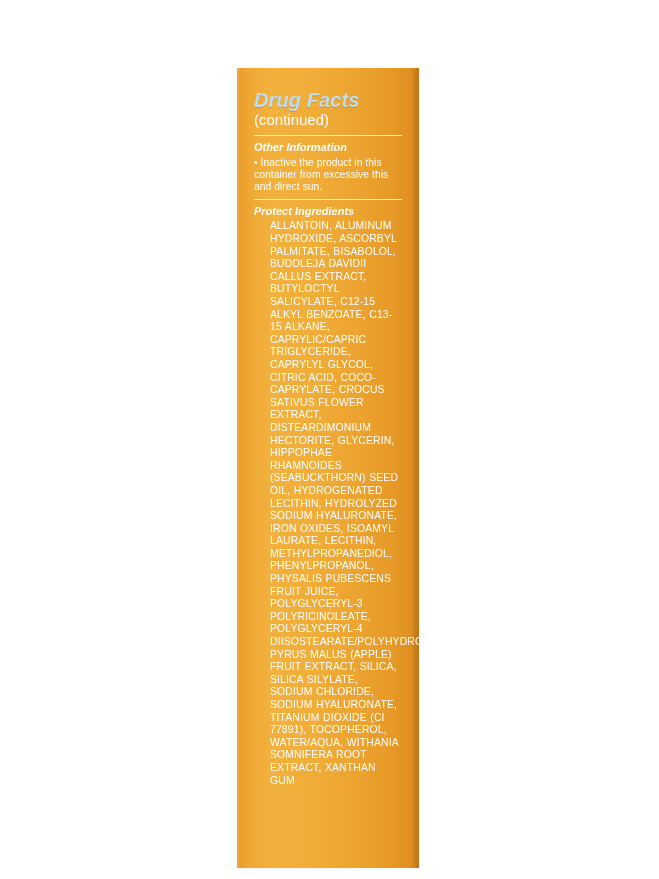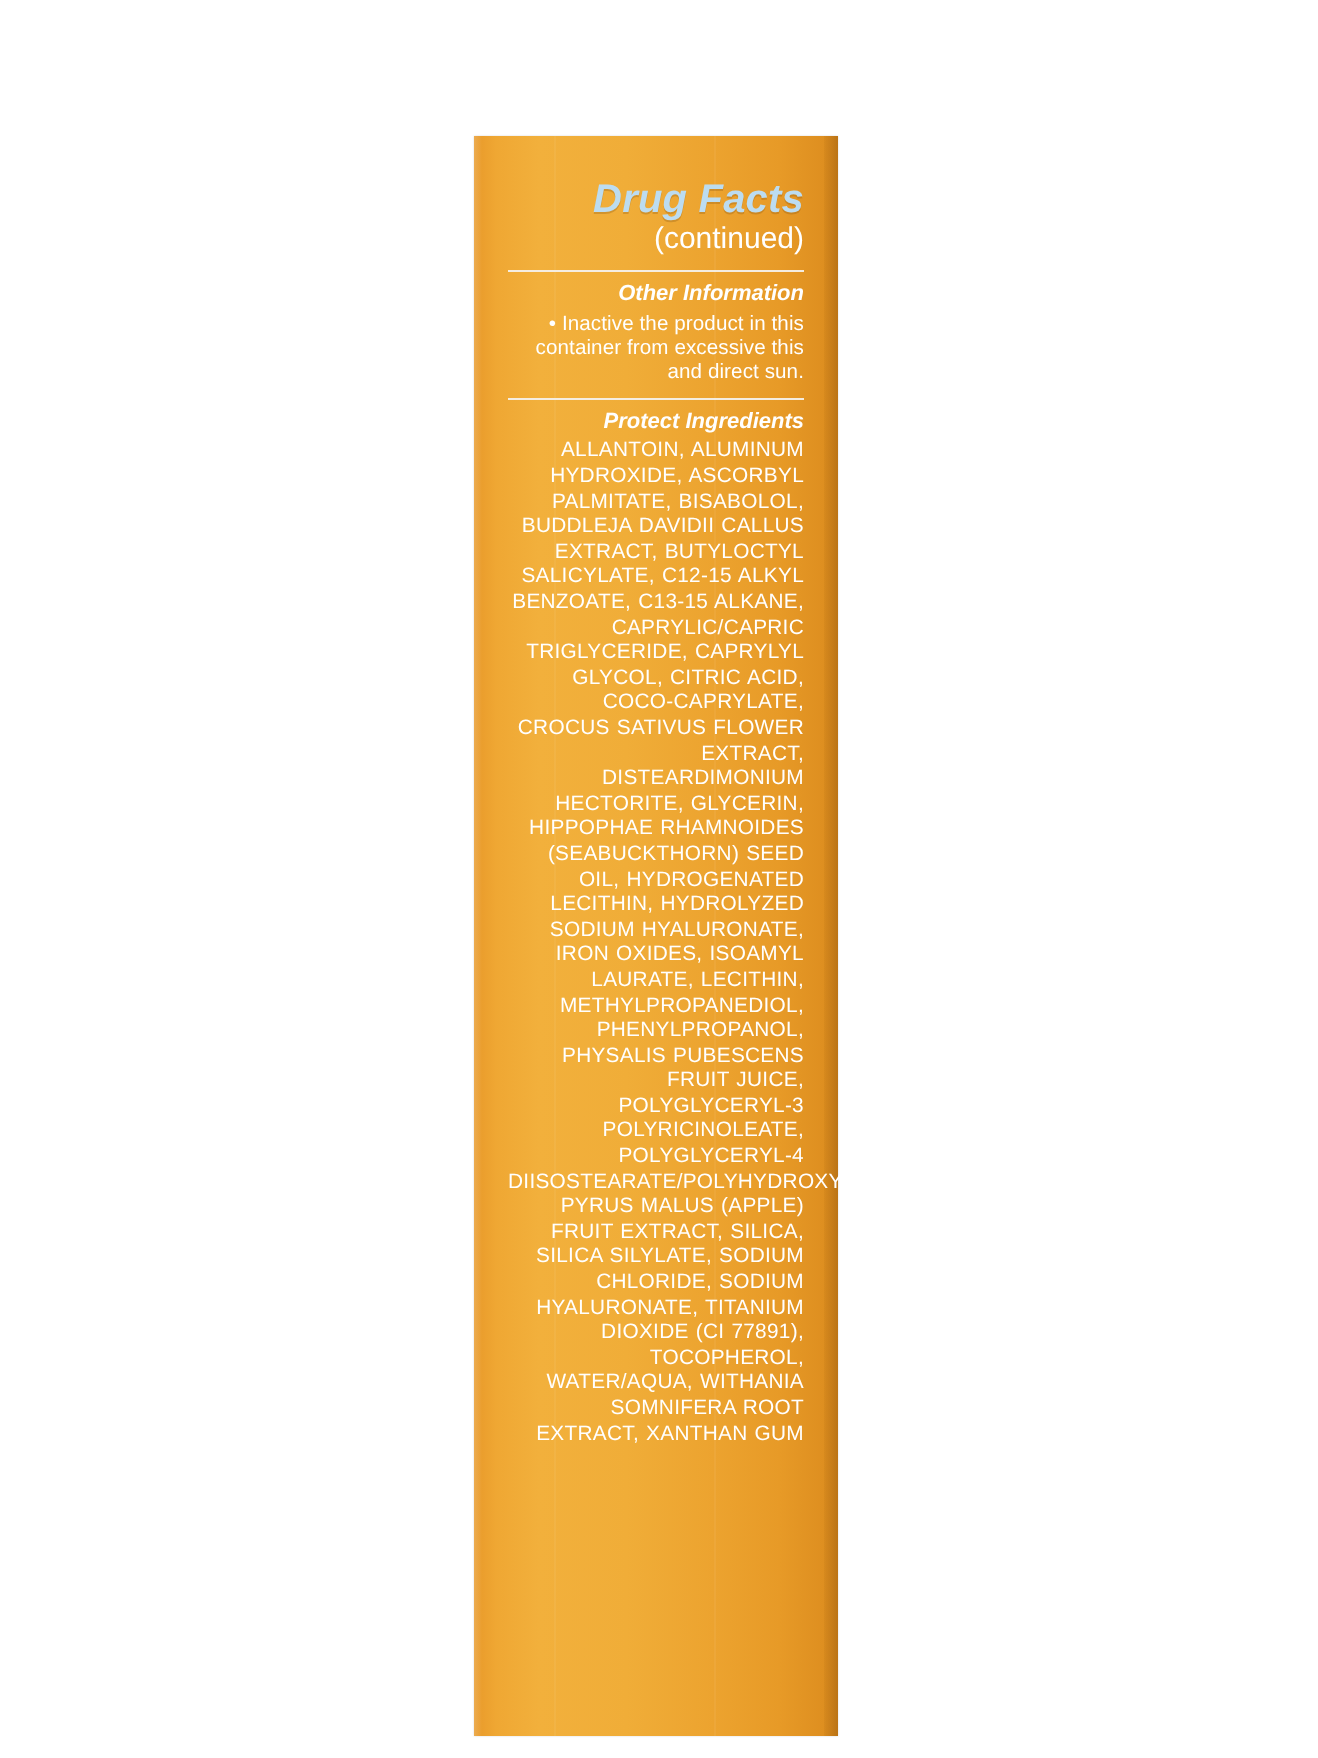--- a/index.html
+++ b/index.html
@@ -64,21 +64,20 @@
     background: linear-gradient(to right, rgba(255,255,255,0.18), rgba(255,255,255,0));
   }
 
   
   .panel {
     position: absolute;
     left: 17px;
     top: 22px;
     width: 148px;
     color: #ffffff;
-    text-align: right;
   }
 
   .df-title {
     font-size: 20px;
     font-weight: bold;
     font-style: italic;
     color: #bcdcf0;
     letter-spacing: 0.1px;
     line-height: 1;
     margin: 0 0 2px 0;
@@ -116,21 +115,21 @@
     line-height: 12.3px;
     color: #ffffff;
     margin: 0;
     letter-spacing: 0.05px;
   }
 
   .ingredients {
     font-size: 10.4px;
     line-height: 12.6px;
     color: #ffffff;
-    margin: 2px 0 0 0;
+    margin: 2px 0 0 16px;
     letter-spacing: 0.15px;
     text-transform: uppercase;
     word-spacing: 0.5px;
   }
 
   
   .seam {
     position: absolute;
     top: 0;
     width: 1px;

